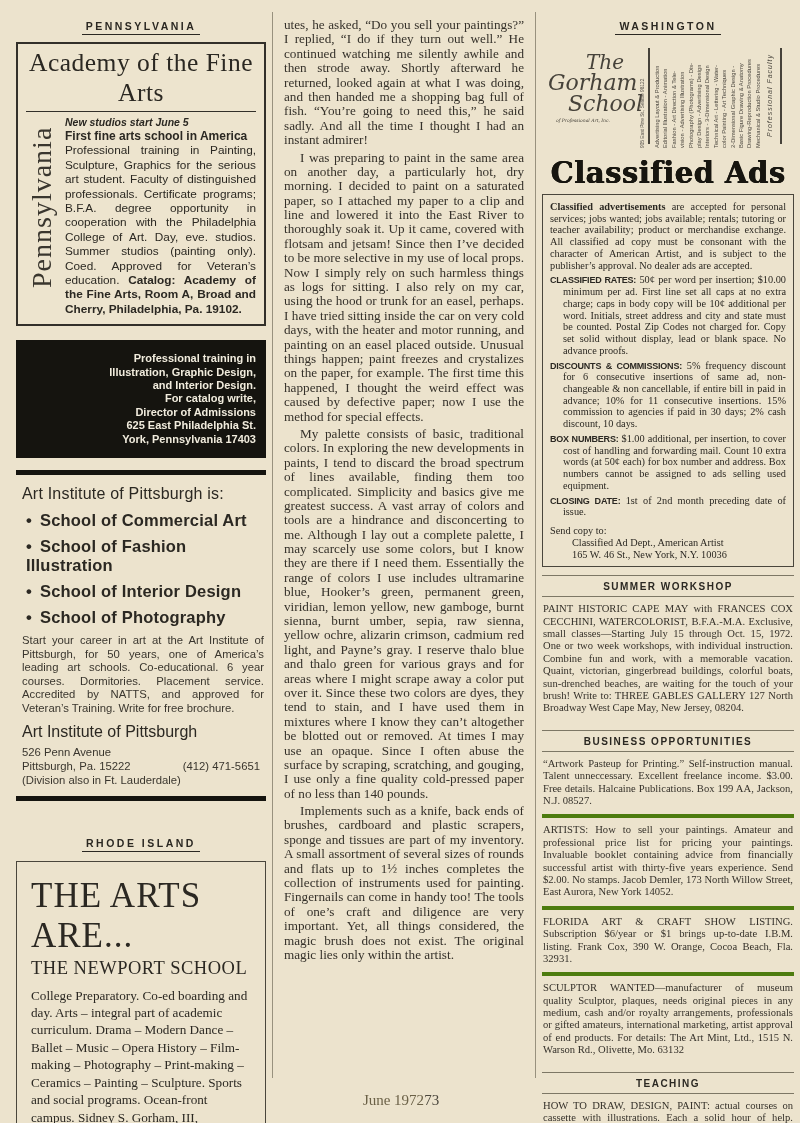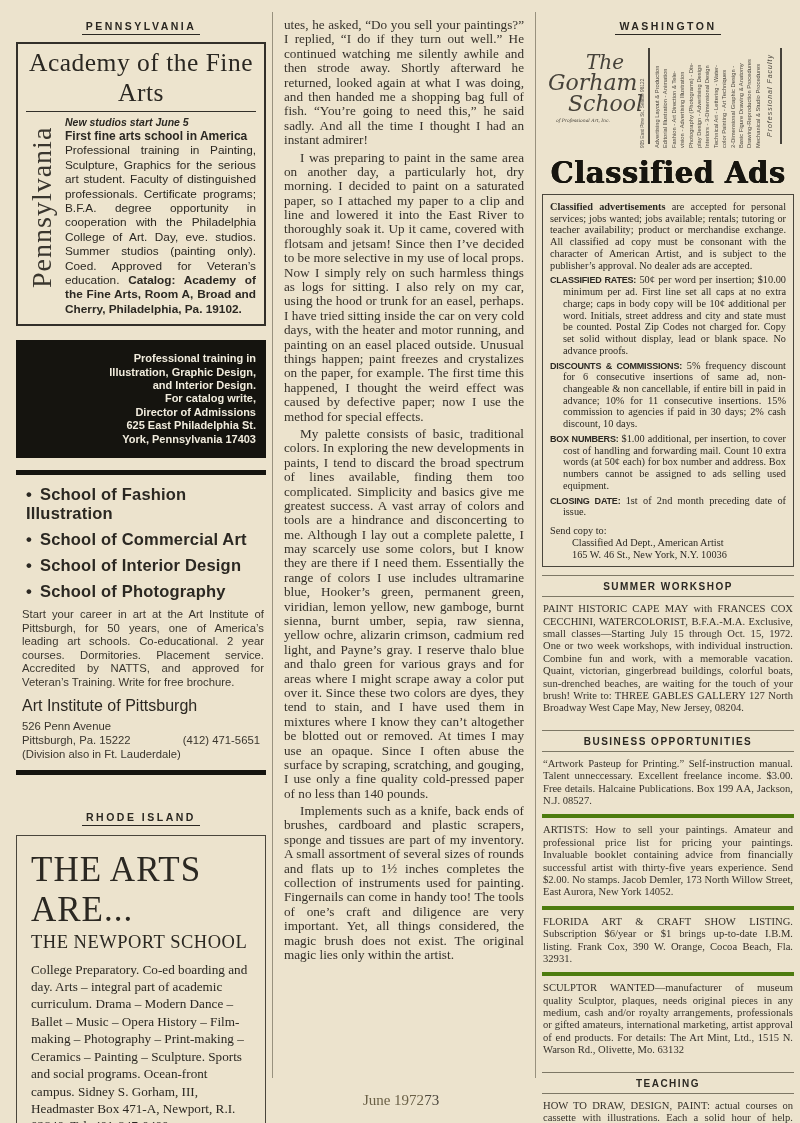--- a/index.html
+++ b/index.html
@@ -124,25 +124,26 @@
         <div>Illustration, Graphic Design,</div>
         <div>and Interior Design.</div>
         <div>For catalog write,</div>
         <div>Director of Admissions</div>
         <div>625 East Philadelphia St.</div>
         <div>York, Pennsylvania 17403</div>
       </div>
     </div>
 
     <div class="pitt">
+      <div class="pitt-title">Art Institute of Pittsburgh is:</div>
+      <div class="pitt-bullet">School of Commercial Art</div>
       <div class="pitt-bullet">School of Fashion Illustration</div>
-      <div class="pitt-bullet">School of Commercial Art</div>
       <div class="pitt-bullet">School of Interior Design</div>
       <div class="pitt-bullet">School of Photography</div>
-      <div class="pitt-body">Start your career in art at the Art Institute of Pittsburgh, for 50 years, one of America’s leading art schools. Co-educational. 2 year courses. Dormitories. Placement service. Accredited by NATTS, and approved for Veteran’s Training. Write for free brochure.</div>
+      <div class="pitt-body">Start your career in art at the Art Institute of Pittsburgh, for 50 years, one of America’s leading art schools. Co-educational. 6 year courses. Dormitories. Placement service. Accredited by NATTS, and approved for Veteran’s Training. Write for free brochure.</div>
       <div class="pitt-name">Art Institute of Pittsburgh</div>
       <div class="pitt-addr">
         <div>526 Penn Avenue</div>
         <div class="pitt-addr-row">
           <span>Pittsburgh, Pa. 15222</span>
           <span>(412) 471-5651</span>
         </div>
         <div>(Division also in Ft. Lauderdale)</div>
       </div>
     </div>

